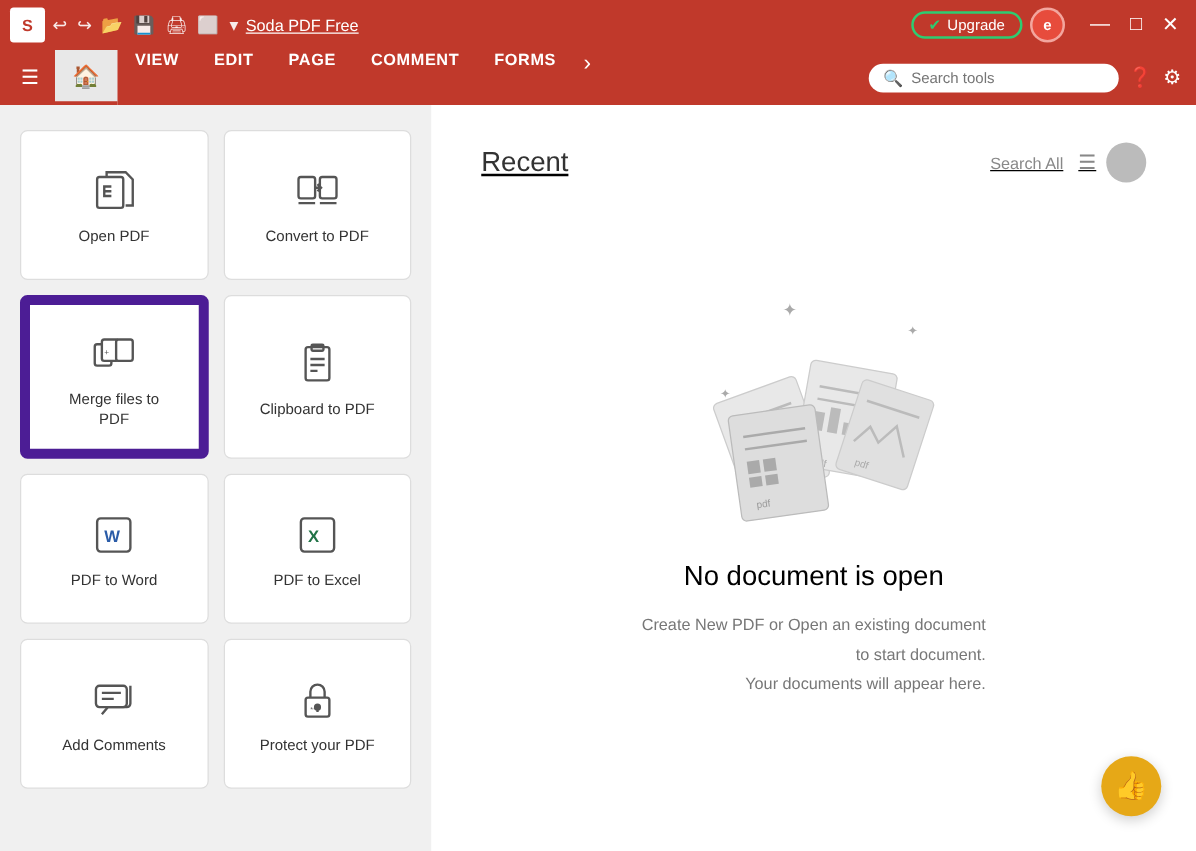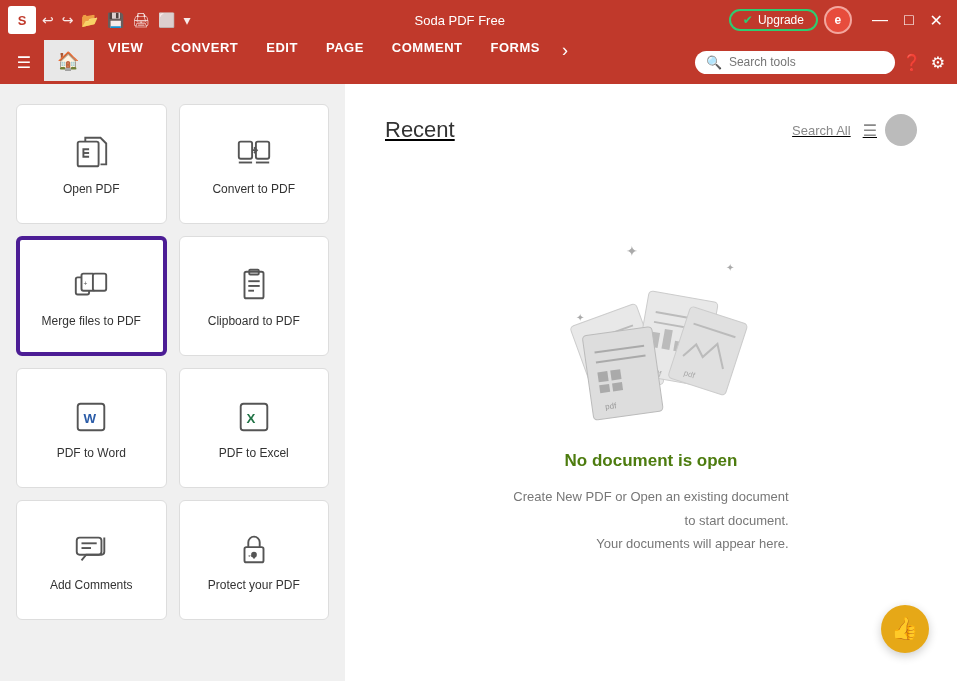--- a/index.html
+++ b/index.html
@@ -11,21 +11,21 @@
       background: #c0392b; padding: 0 8px; gap: 6px;
     }
     .title-bar-logo {
       width: 28px; height: 28px; background: white; border-radius: 3px;
       display: flex; align-items: center; justify-content: center;
       font-weight: bold; color: #c0392b; font-size: 13px; flex-shrink: 0;
     }
     .title-bar-icons { display: flex; gap: 8px; align-items: center; }
     .title-bar-icon { color: white; font-size: 14px; cursor: pointer; opacity: 0.9; }
     .title-bar-title {
-      flex: 1; text-align: center; color: white; font-size: 13px;
+      flex: 1; color: white; font-size: 13px; text-decoration: underline;
     }
     .upgrade-btn {
       background: transparent; border: 2px solid #2ecc71; border-radius: 16px;
       color: white; padding: 2px 12px; font-size: 12px; cursor: pointer;
       display: flex; align-items: center; gap: 5px;
     }
     .upgrade-btn .check { color: #2ecc71; }
     .user-avatar {
       width: 28px; height: 28px; border-radius: 50%; background: #e74c3c;
       border: 2px solid rgba(255,255,255,0.5);
@@ -79,21 +79,21 @@
       width: 345px; background: #f0f0f0; padding: 20px 16px;
       display: grid; grid-template-columns: 1fr 1fr; gap: 12px;
       align-content: start; overflow-y: auto;
     }
     .tile {
       background: white; border-radius: 6px; border: 1px solid #ddd;
       display: flex; flex-direction: column; align-items: center; justify-content: center;
       padding: 20px 19px 16px; cursor: pointer; min-height: 120px;
       transition: background 0.15s;
     }
-    .tile.selected { border: 4px solid #4c1d95; }
+    .tile.selected { border: 8px solid #4c1d95; justify-content: space-between; }
     .tile-label {
       font-size: 12px; color: #333; text-align: center; line-height: 1.3;
     }
 
     
     .tile svg { width: 38px; height: 38px; margin-bottom: 10px; }
 
     
     .right-panel {
       flex: 1; background: white; display: flex; flex-direction: column;
@@ -115,21 +115,21 @@
     }
 
     
     .empty-state {
       display: flex; flex-direction: column; align-items: center;
       flex: 1; justify-content: center; padding-bottom: 40px;
     }
     .doc-illustration { position: relative; width: 240px; height: 200px; margin-bottom: 20px; }
 
     .no-doc-title {
-      font-size: 17px; font-weight: 700; color: #4d7c0f; margin-bottom: 14px;
+      font-size: 22px; font-weight: 400; color: #000000; margin-bottom: 14px;
     }
     .no-doc-desc { font-size: 13px; color: #777; text-align: right; line-height: 1.8; }
 
     
     .fab {
       position: fixed; bottom: 28px; right: 28px;
       width: 48px; height: 48px; border-radius: 50%;
       background: #e6a817; border: none; cursor: pointer;
       display: flex; align-items: center; justify-content: center;
       box-shadow: 0 3px 10px rgba(0,0,0,0.2); font-size: 22px; color: white;
@@ -171,21 +171,20 @@
   </div>
 </div>
 
 <div class="menu-bar">
   <div class="menu-hamburger">☰</div>
   <div class="menu-home">
     <span class="menu-home-icon">🏠</span>
   </div>
   <div class="menu-items">
     <div class="menu-item">VIEW</div>
-    <div class="menu-item">CONVERT</div>
     <div class="menu-item">EDIT</div>
     <div class="menu-item">PAGE</div>
     <div class="menu-item">COMMENT</div>
     <div class="menu-item">FORMS</div>
     <div class="menu-more">›</div>
   </div>
   <div class="menu-search">
     <div class="search-box">
       <span class="search-icon">🔍</span>
       <input class="search-input" type="text" placeholder="Search tools" style="">

